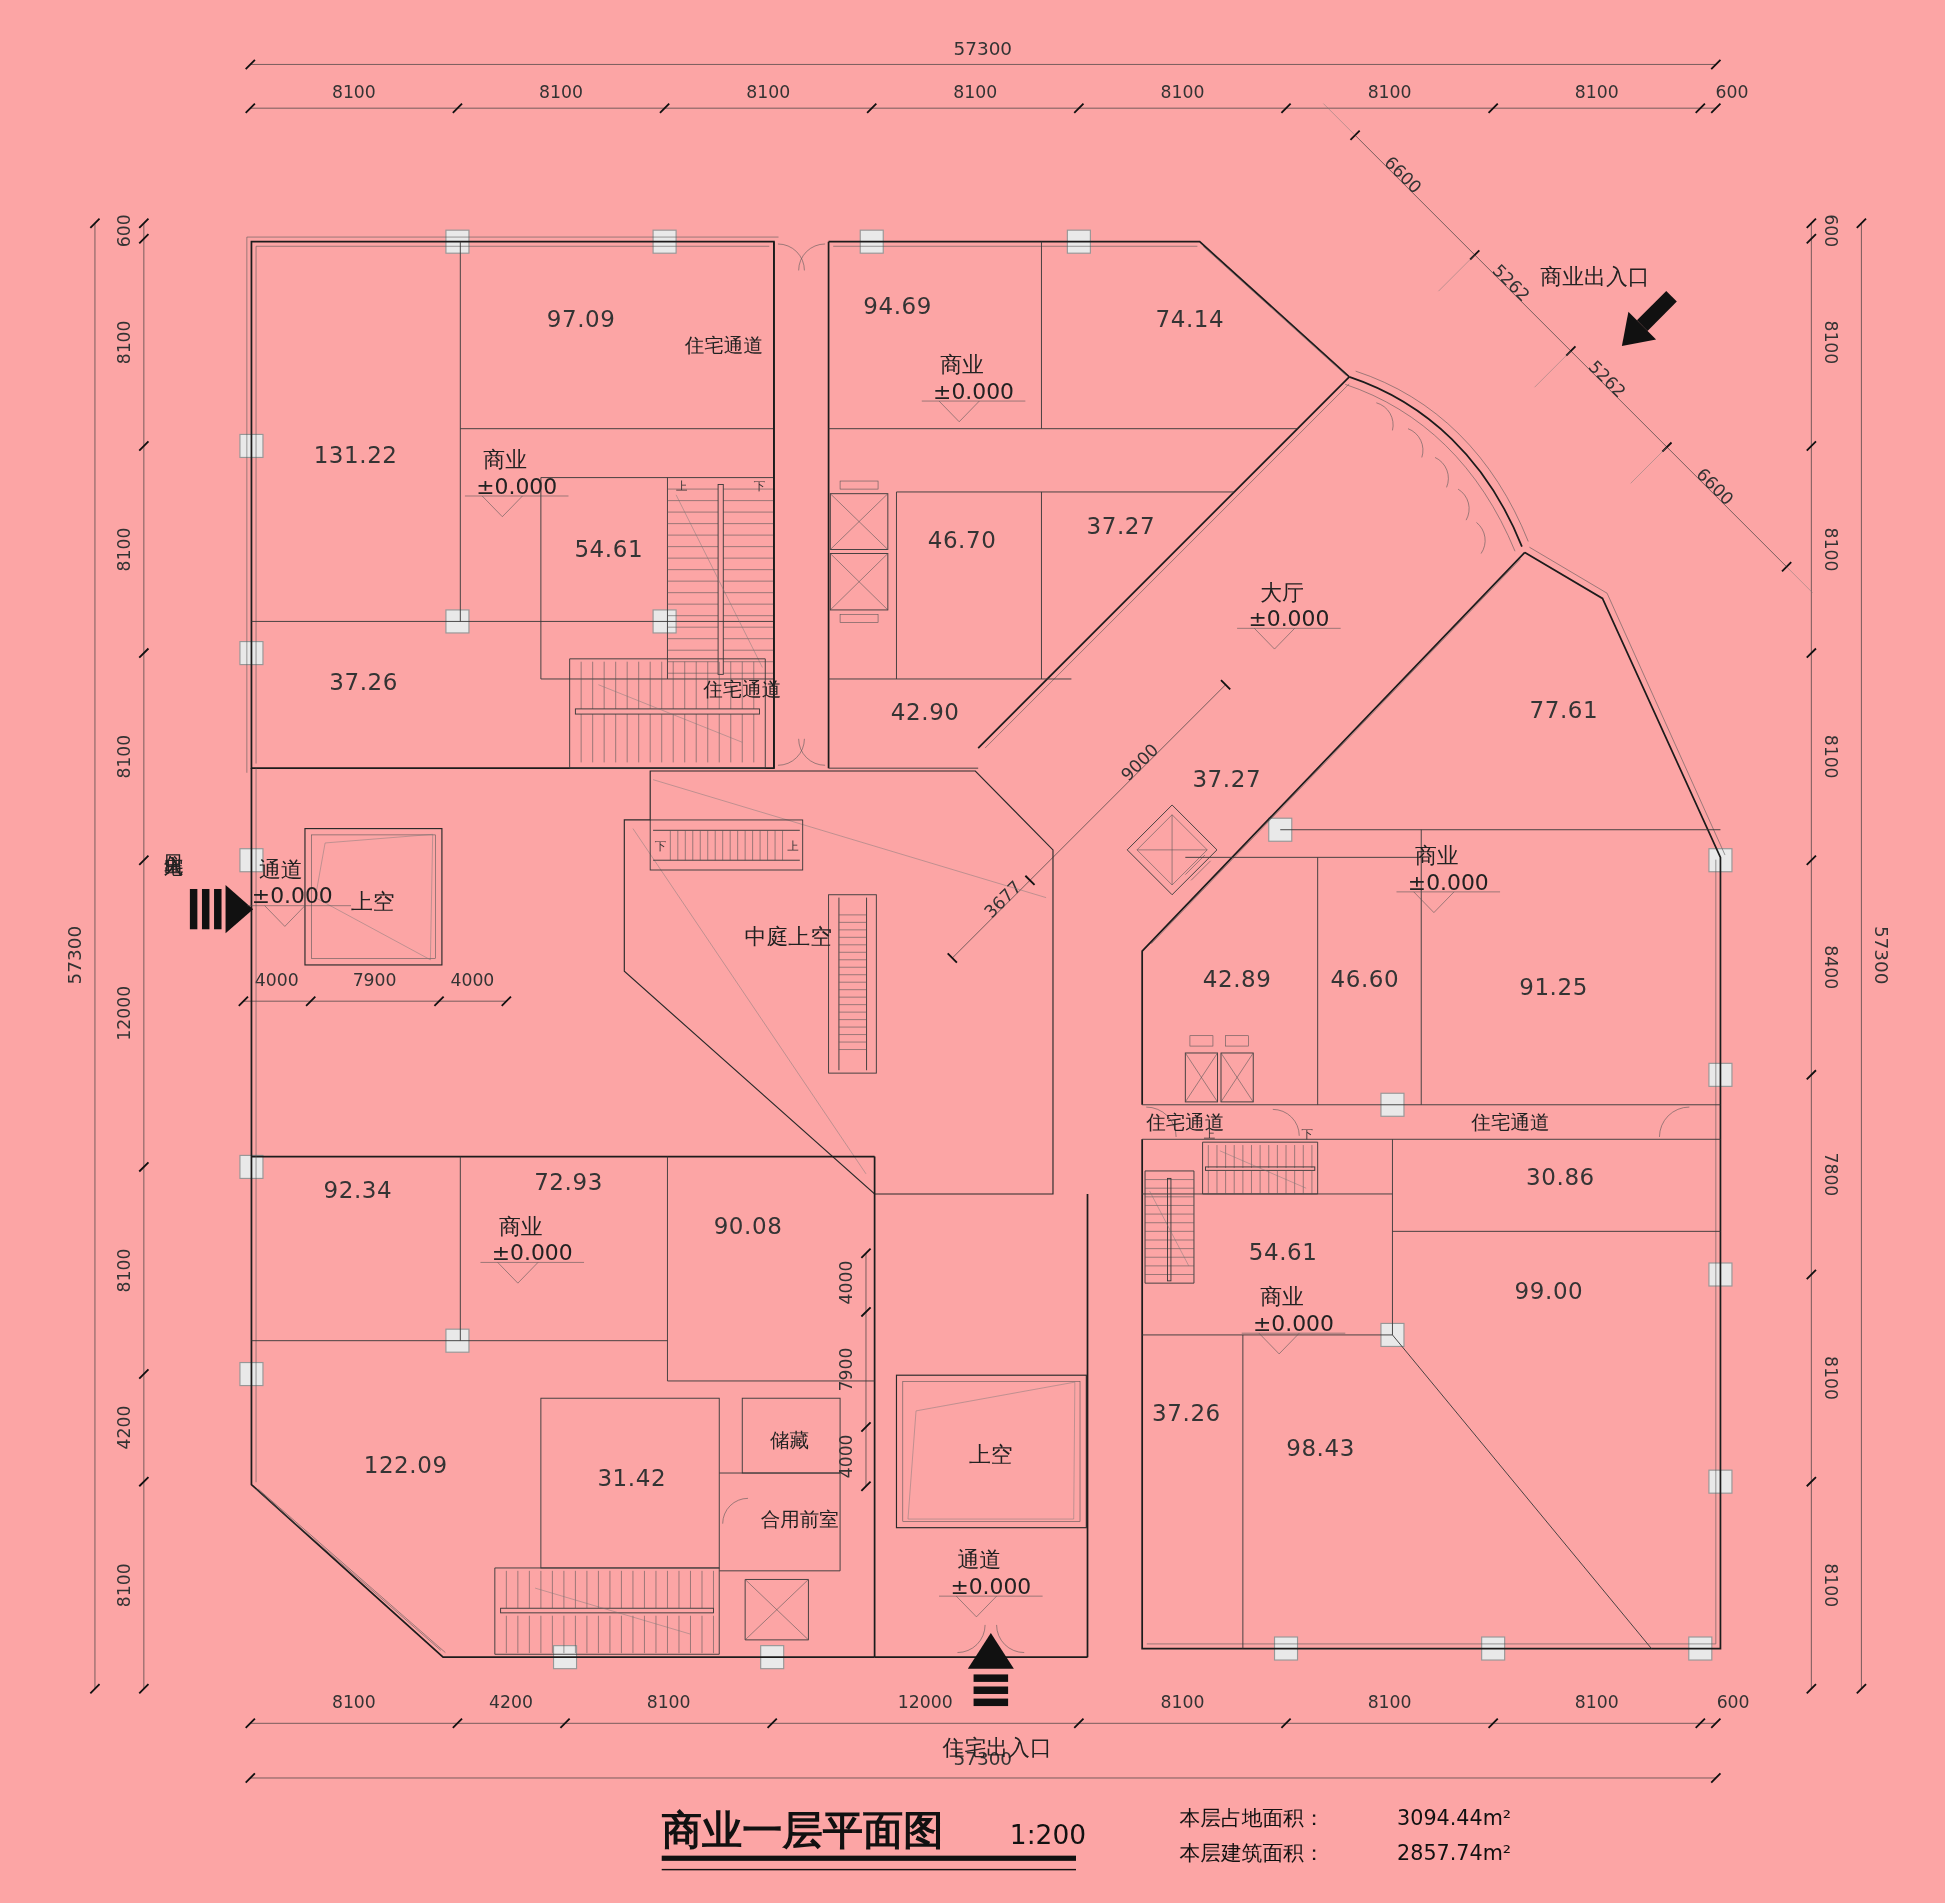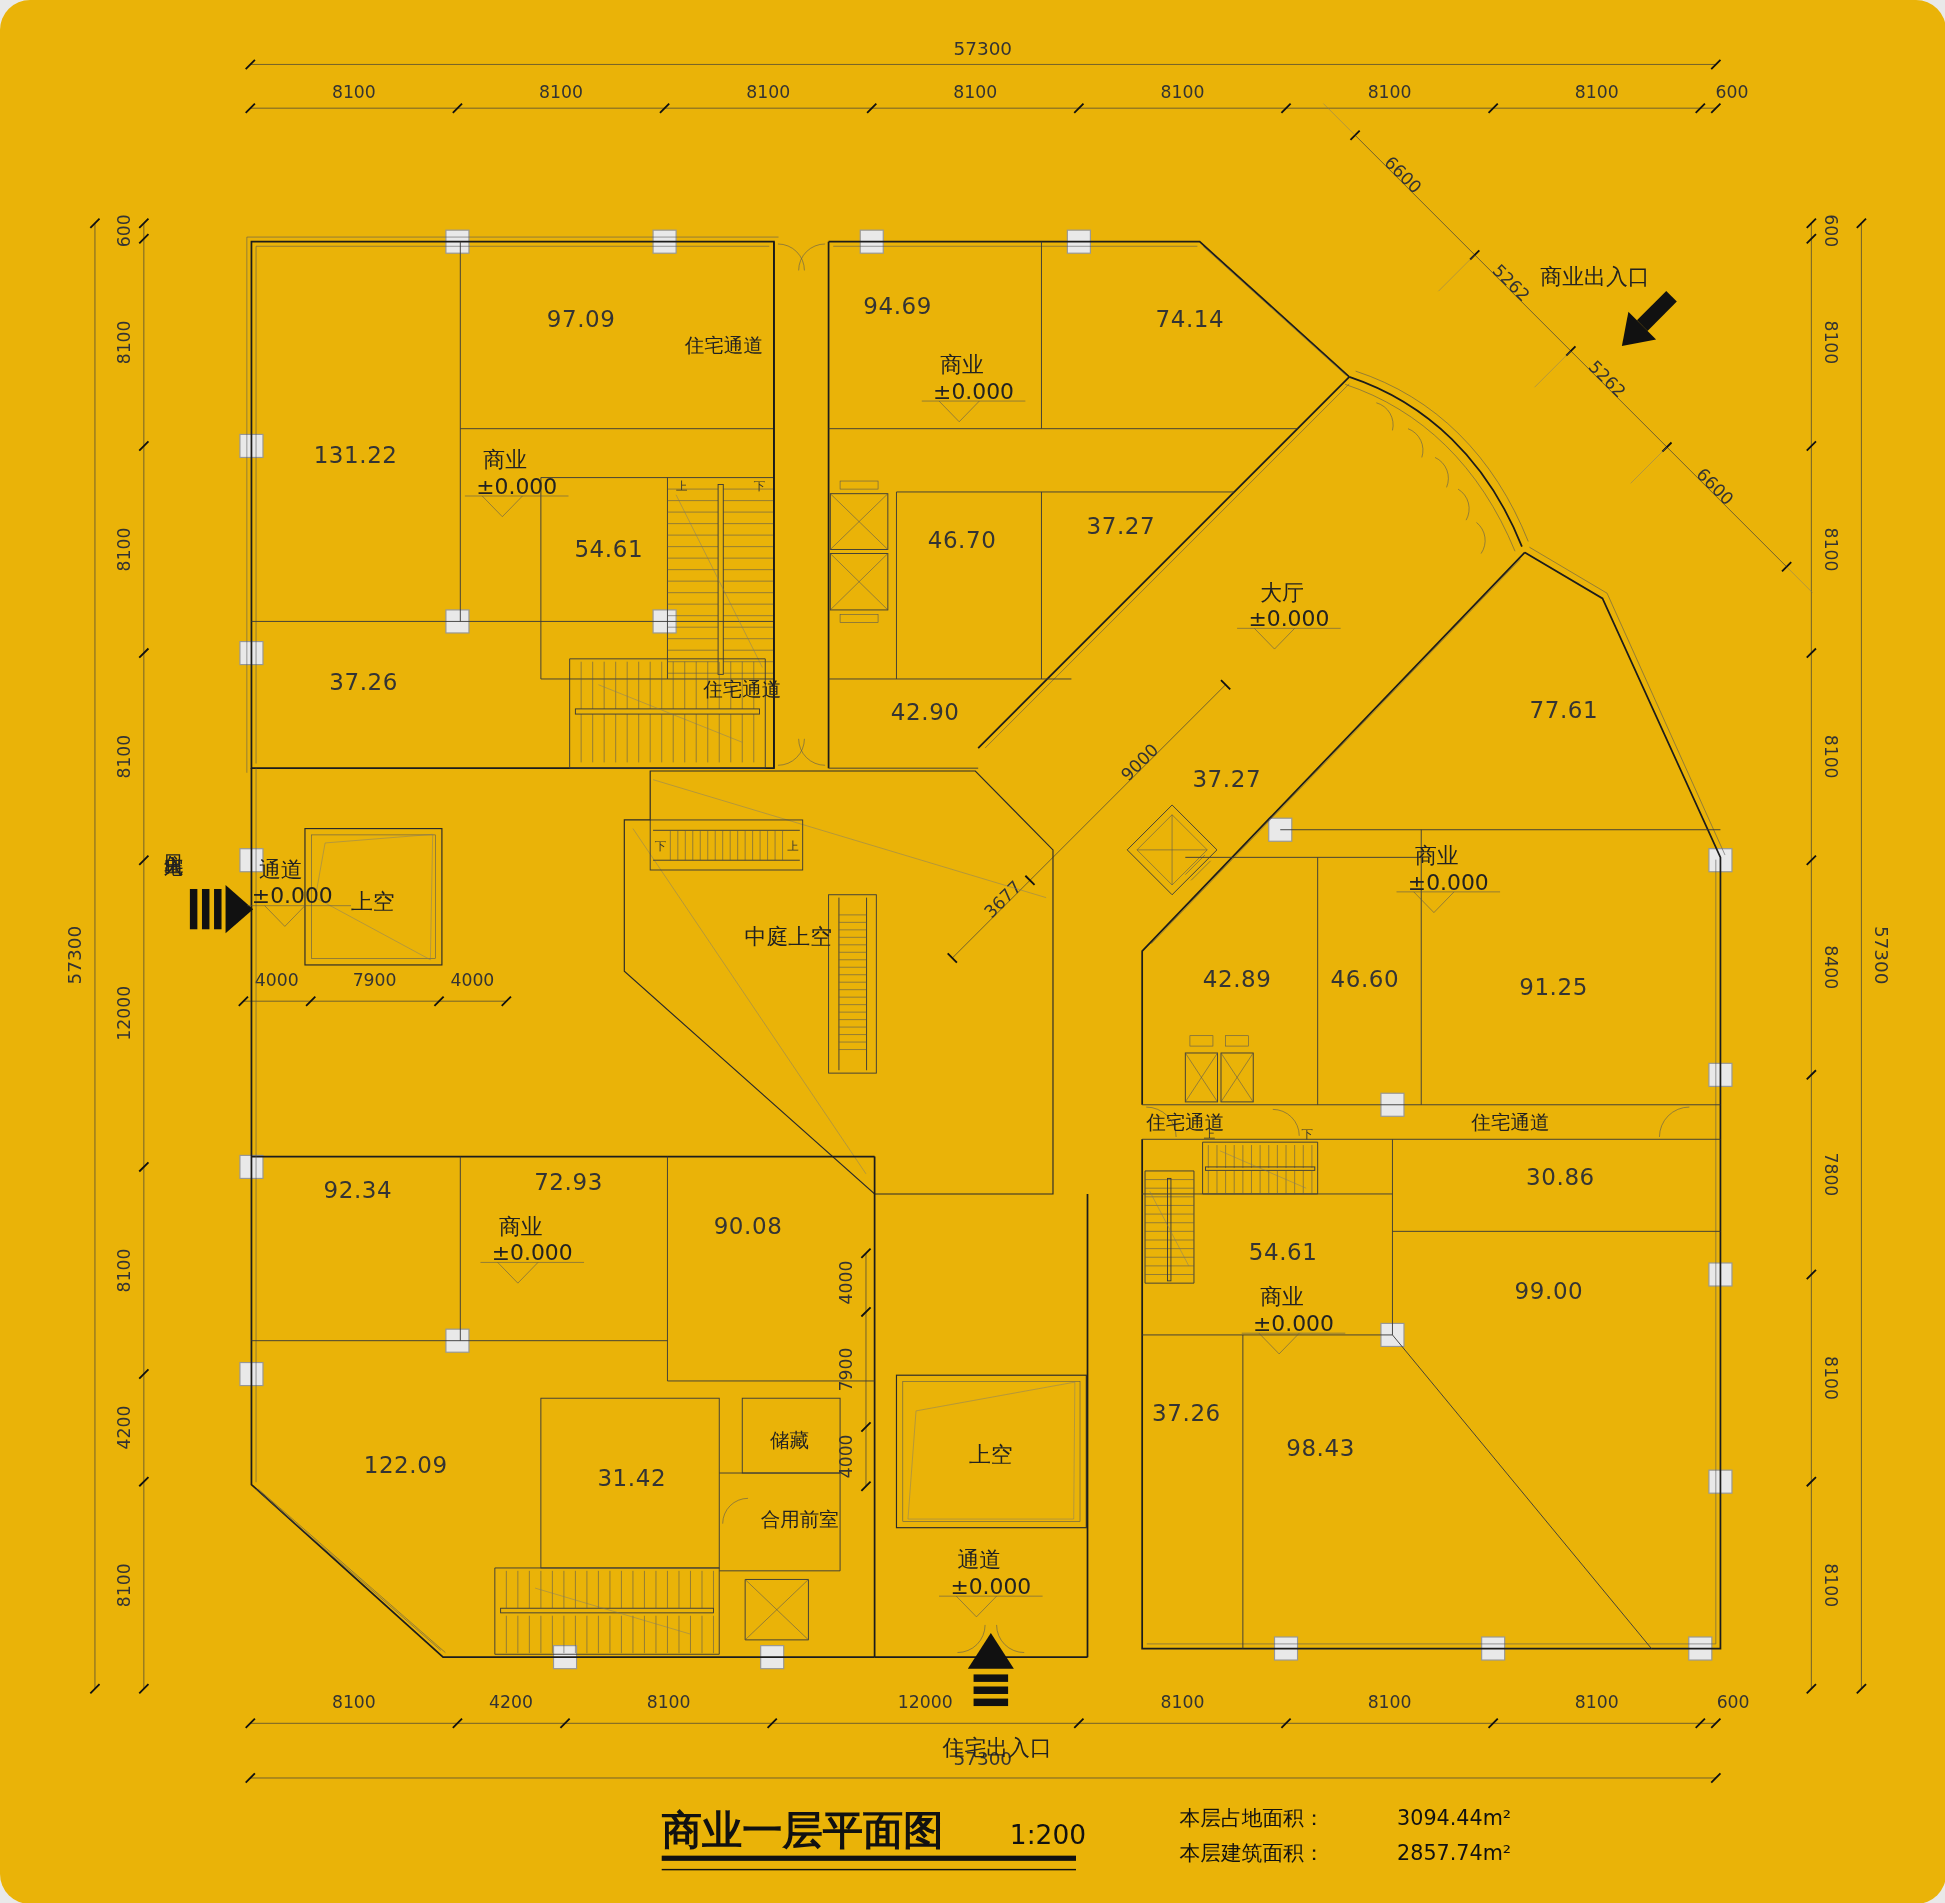--- a/index.html
+++ b/index.html
@@ -1,16 +1,16 @@
 <!DOCTYPE html>
 <html style="font-size:9.2px"><head>
 <meta charset="utf-8">
 <style>
   html,body{margin:0;padding:0;background:#e9e9e9;}
-  .sheet{width:1946px;height:1904px;position:relative;background:#eab308;overflow:hidden;border-radius:30px;}
+  .sheet{width:1946px;height:1904px;position:relative;background:#fca5a5;overflow:hidden;}
   svg{display:block}
   svg text{font-family:"DejaVu Sans","Liberation Sans",sans-serif;fill:#2b2b2b;}
   .w3{stroke:#1c1c1c;stroke-width:3;fill:none}
   .w2{stroke:#2a2a2a;stroke-width:2;fill:none}
   .w16{stroke:#3a3a3a;stroke-width:1.6;fill:none}
   .w1{stroke:#555;stroke-width:1;fill:none}
   .thin{stroke:#777;stroke-width:.8;fill:none}
   .dimline{stroke:#3c3c3c;stroke-width:1.2;fill:none}
   .tick{stroke:#111;stroke-width:3.2;fill:none}
   .col{stroke:#979797;stroke-width:2;fill:#e9e9e9}

